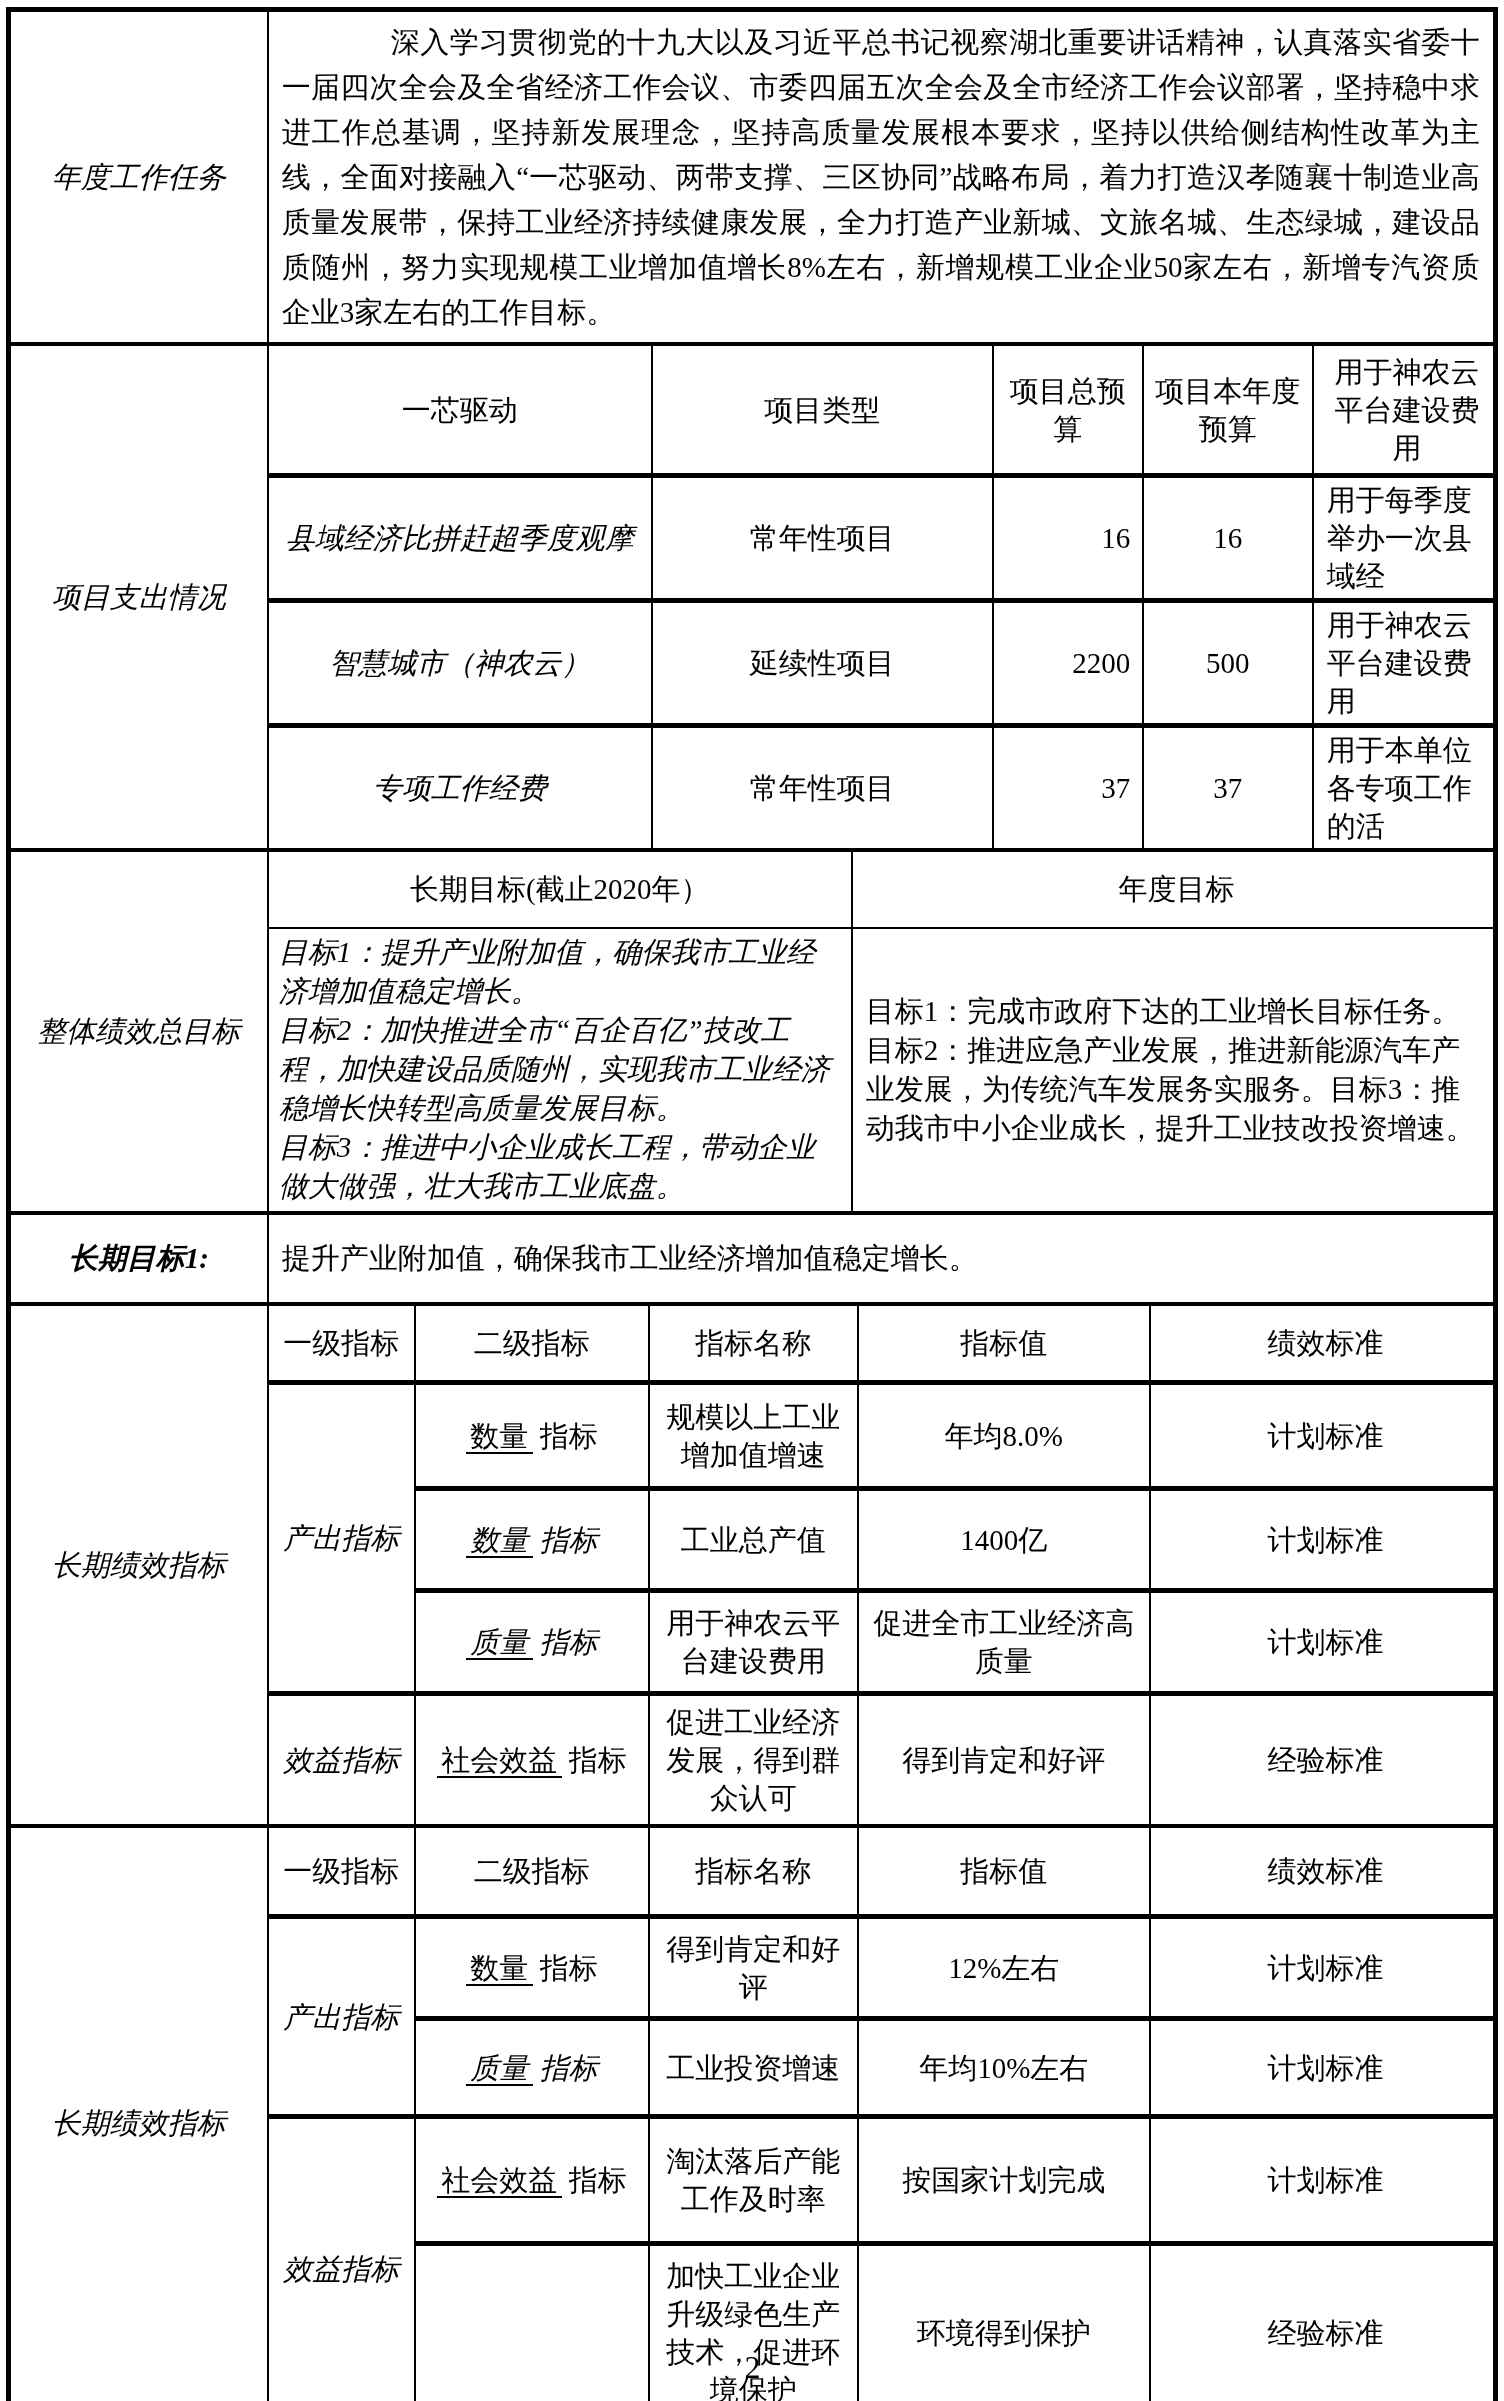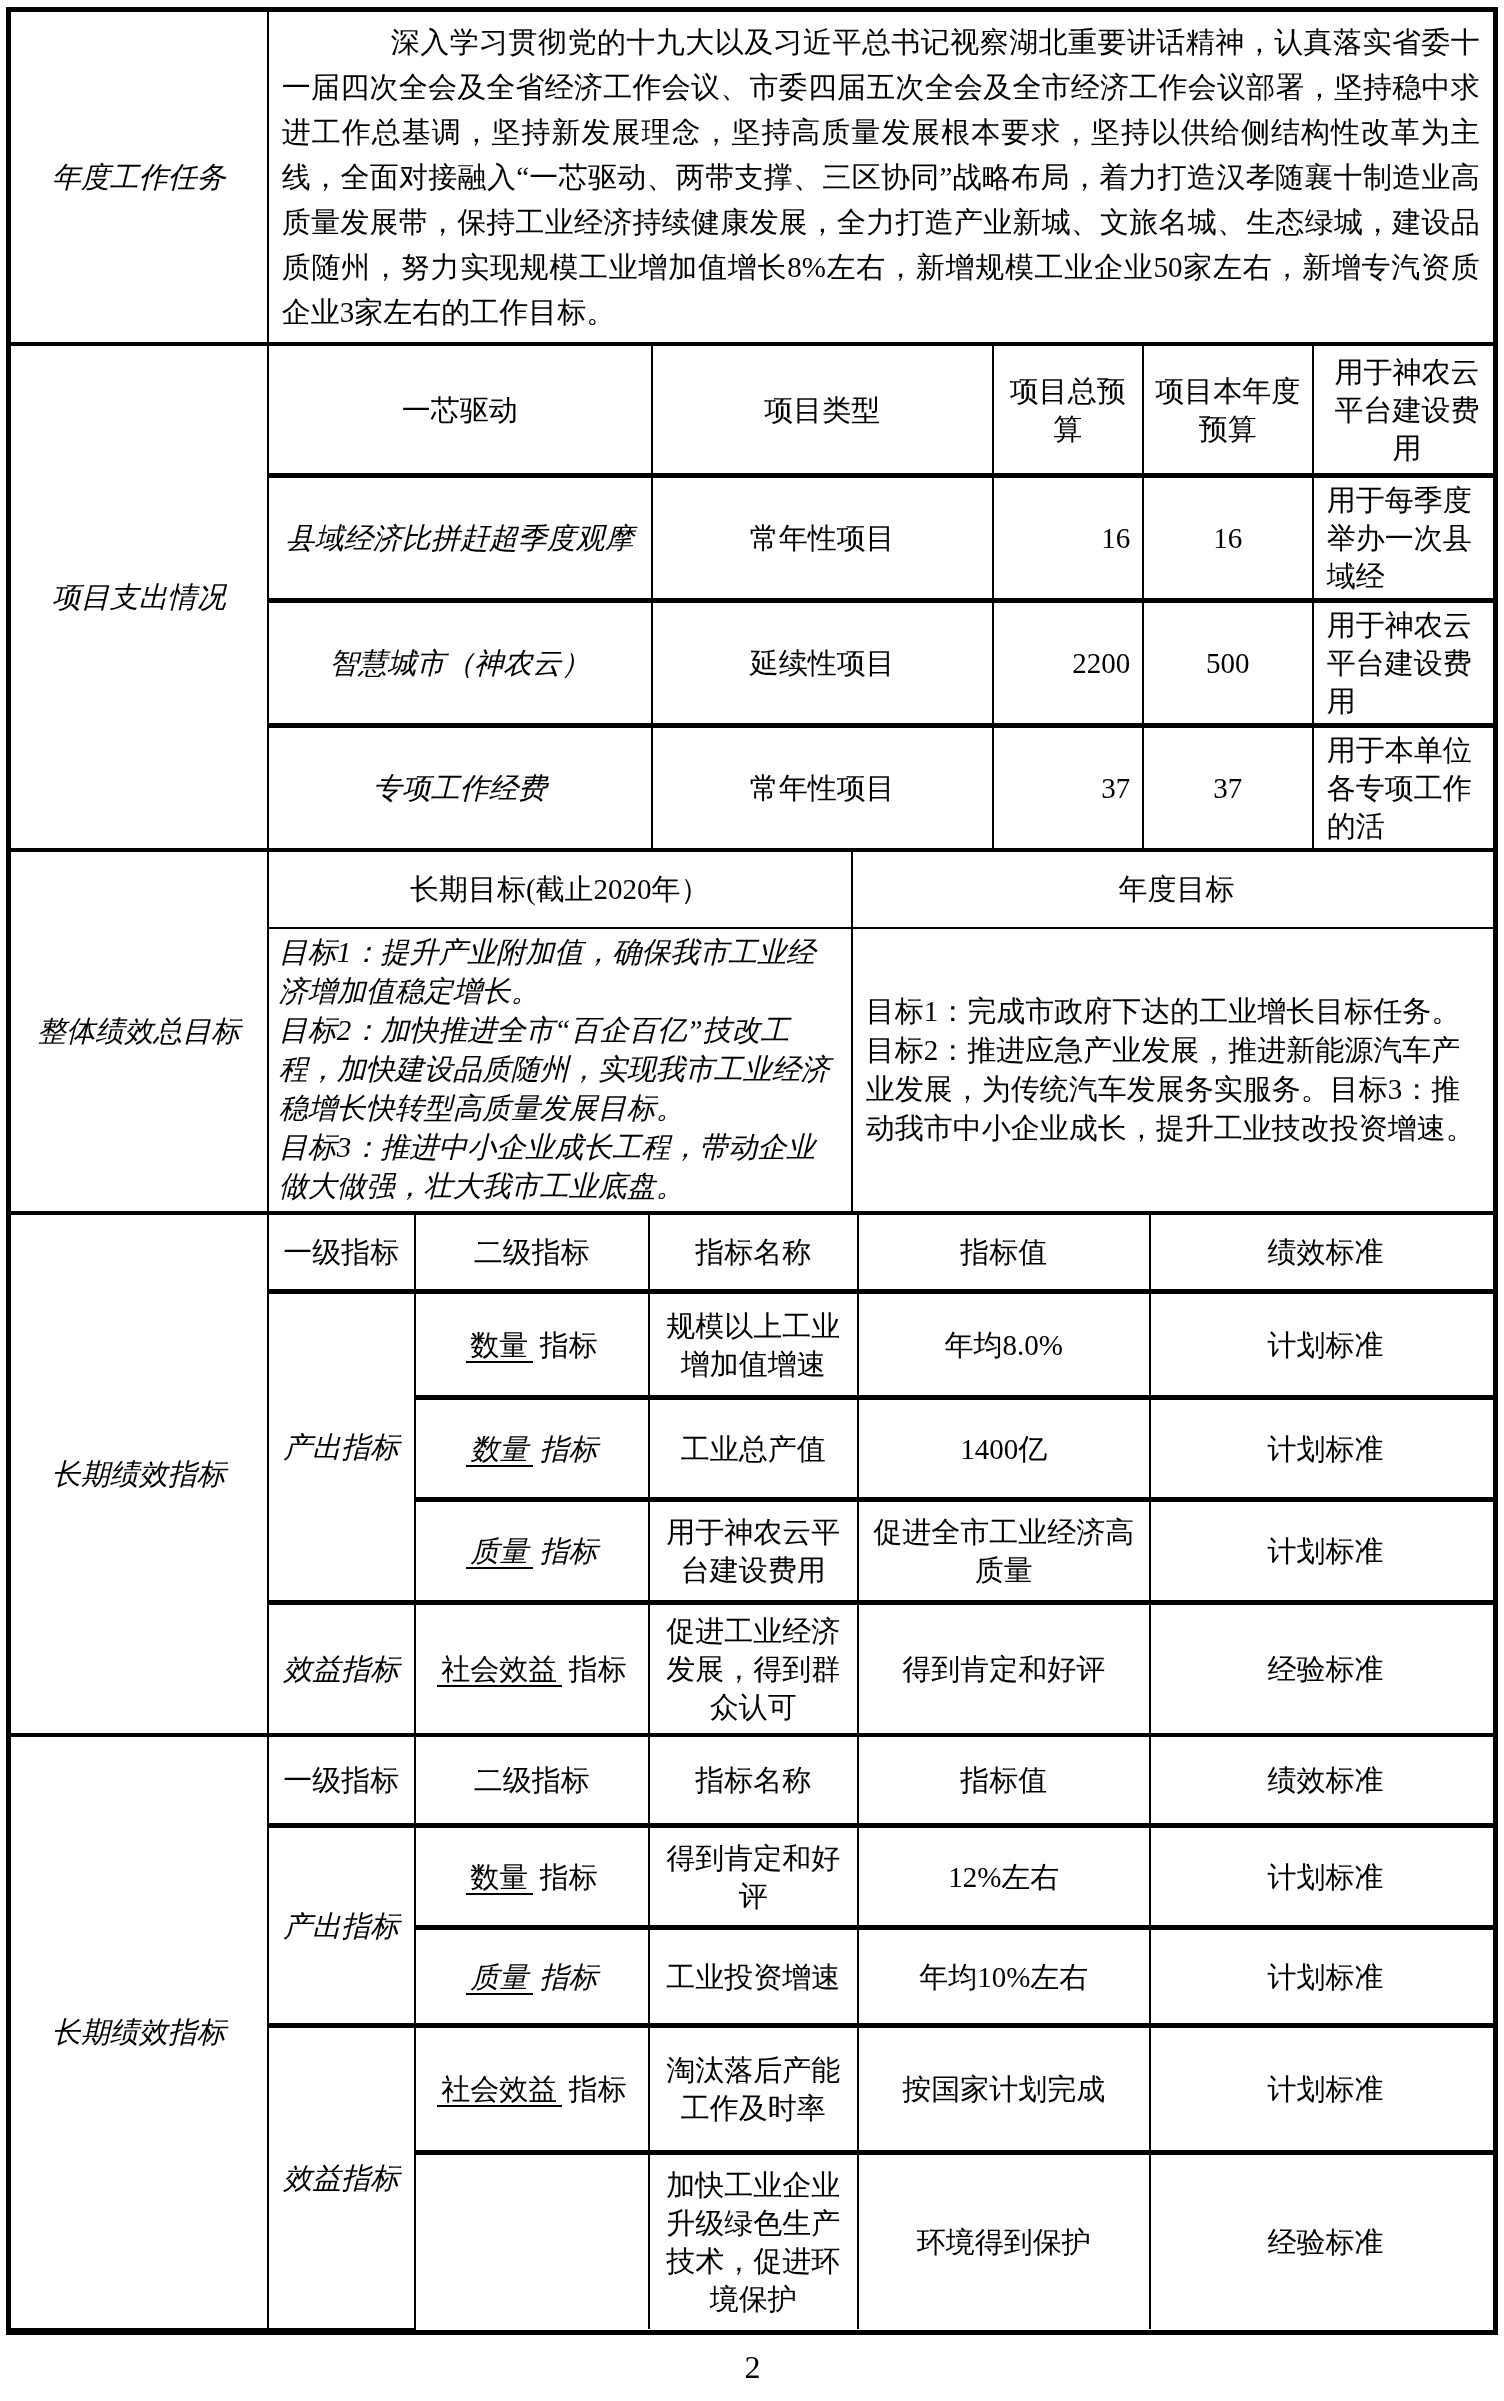--- a/index.html
+++ b/index.html
@@ -122,20 +122,32 @@
     <tr style="height:278px">
       <td class="goals">目标1：提升产业附加值，确保我市工业经济增加值稳定增长。
 目标2：加快推进全市“百企百亿”技改工程，加快建设品质随州，实现我市工业经济稳增长快转型高质量发展目标。
 目标3：推进中小企业成长工程，带动企业做大做强，壮大我市工业底盘。</td>
       <td class="goals">目标1：完成市政府下达的工业增长目标任务。
 目标2：推进应急产业发展，推进新能源汽车产业发展，为传统汽车发展务实服务。目标3：推动我市中小企业成长，提升工业技改投资增速。</td>
     </tr>
   </tbody>
     </table>
 
+  <table>
+    <colgroup>
+        <col style="width:257px">
+        <col>
+      </colgroup>
+    <tbody>
+        <tr style="height:89px">
+      <td class="bold">长期目标1:</td>
+      <td class="txt-left">提升产业附加值，确保我市工业经济增加值稳定增长。</td>
+    </tr>
+  </tbody>
+    </table>
 
   <table>
     <colgroup>
       <col style="width:257px">
         <col style="width:147px">
         <col style="width:234px">
       <col style="width:209px">
         <col style="width:292px">
         <col>
     </colgroup>

